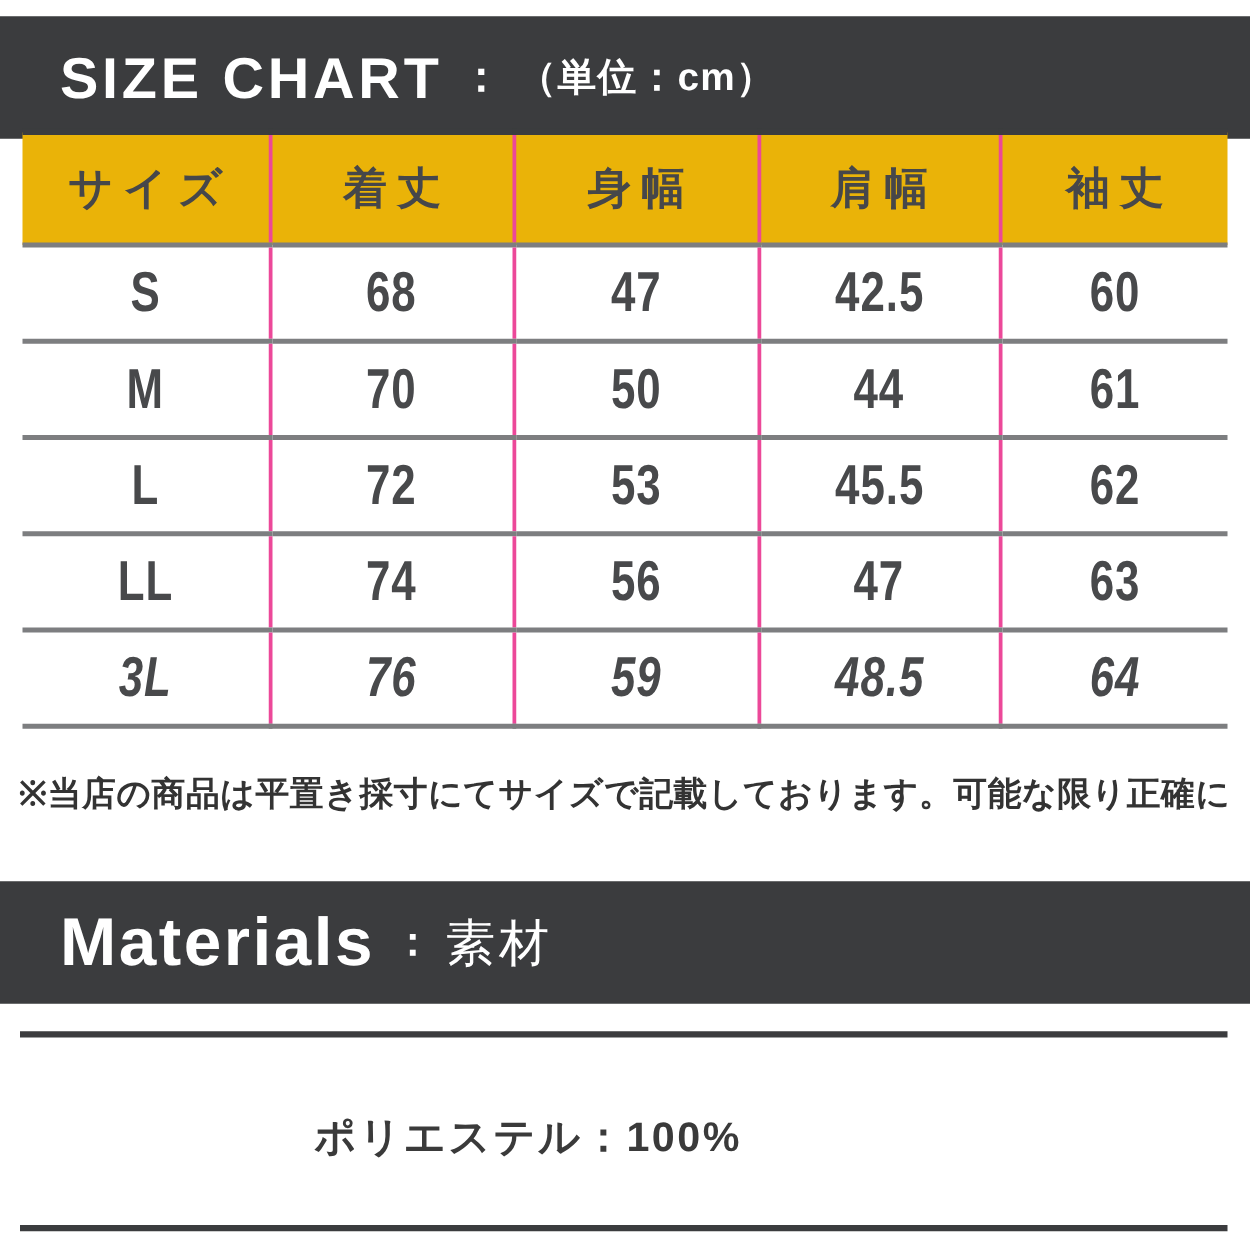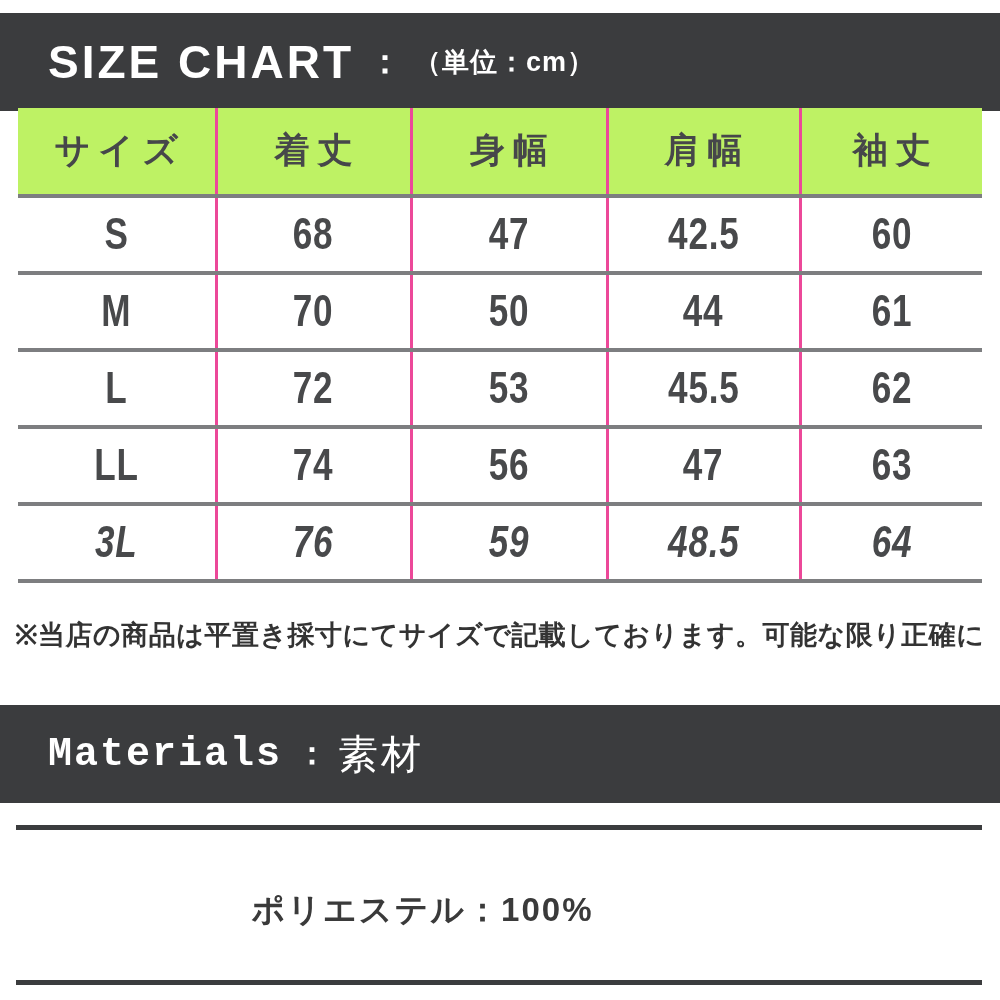--- a/index.html
+++ b/index.html
@@ -13,34 +13,34 @@
   .bar {
     position:absolute; left:0; width:1000px; height:98px; background:#3b3c3e;
     color:#ffffff; display:flex; align-items:center; padding-left:48px;
   }
   .top-bar { top:0;margin-top:13px; }
   .materials-bar { top:705px; }
 
   .t-en { font-size:46px; font-weight:bold; letter-spacing:3px; }
   .t-colon { font-size:34px; font-weight:bold; margin:0 8px 0 14px; }
   .t-ja { font-size:40px; font-weight:bold; letter-spacing:2px; }
-  .t-unit { font-size:27px; font-weight:bold; margin-left:4px; letter-spacing:1px; }
+  .t-unit { font-size:31px; font-weight:bold; margin-left:4px; letter-spacing:1px; }
 
-  .m-en { font-family:Liberation Mono, monospace; font-size:40px; font-weight:bold; letter-spacing:2px; }
+  .m-en { font-family:Liberation Sans, sans-serif; font-size:54px; font-weight:bold; letter-spacing:2px; }
   .m-colon { font-size:32px; font-weight:bold; margin:0 10px 0 14px; }
   .m-ja { font-size:40px; font-weight:normal; letter-spacing:3px; }
 
   
   .size-table {
     position:absolute; left:18px; top:103px; width:964px;
     border-collapse:collapse; table-layout:fixed;
     border-top:5px solid #3b3c3e; border-bottom:4px solid #7d7e80;
   }
   .size-table th {
-    background:#bef264; height:90px; font-size:35px; font-weight:bold;
+    background:#eab308; height:90px; font-size:35px; font-weight:bold;
     color:#46474a; letter-spacing:8px; padding-left:8px;
     border-bottom:4px solid #7d7e80; text-align:center;
   }
   .size-table td {
     height:77px; text-align:center; border-bottom:4px solid #7d7e80;
   }
   .size-table tbody tr:last-child td { border-bottom:none;font-style:italic; }
   .size-table th + th, .size-table td + td { border-left:3px solid #ec4899; }
   .cell-text {
     display:inline-block; transform:scaleX(0.78);

